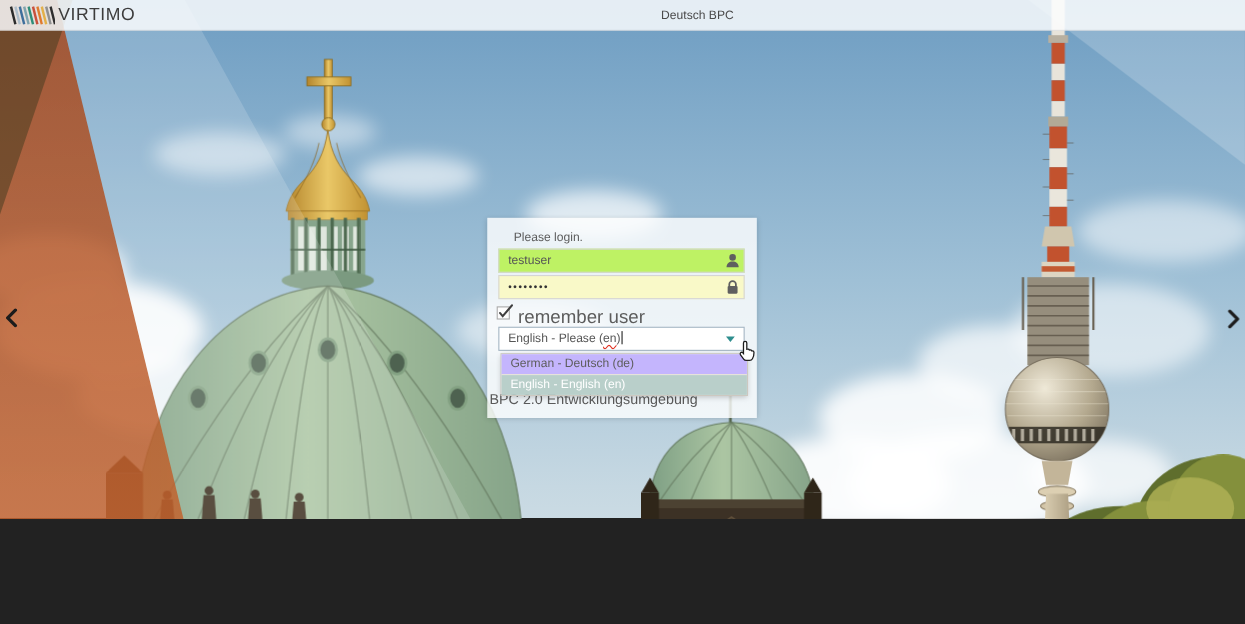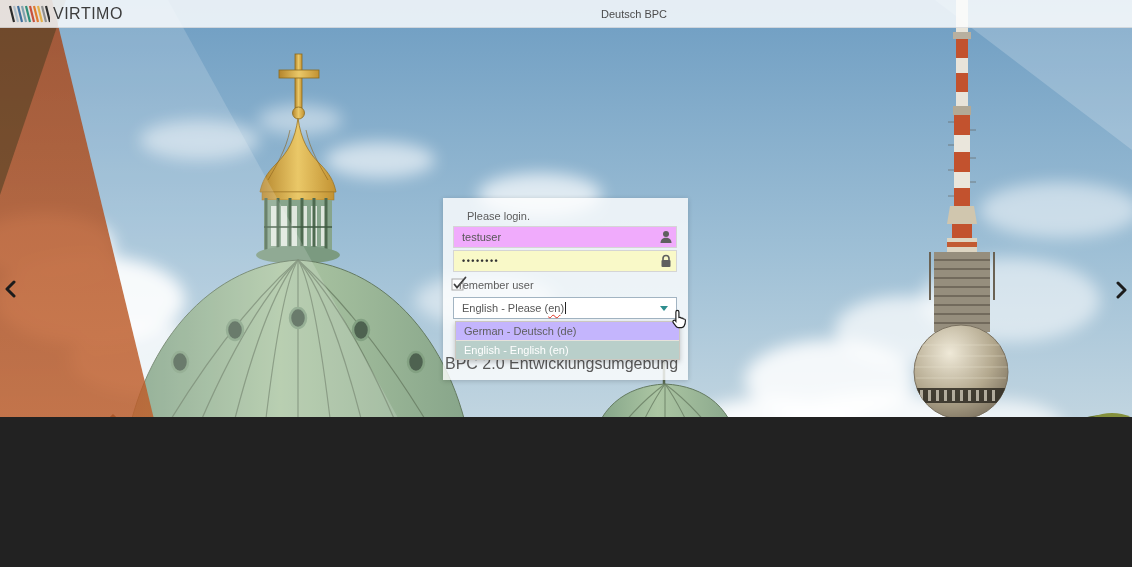--- a/index.html
+++ b/index.html
@@ -1,16 +1,16 @@
 <!DOCTYPE html>
 <html><head>
 <meta charset="utf-8">
 <style>
   html,body{margin:0;padding:0;background:#222;}
-  #stage{position:relative;width:1132px;height:417px;overflow:hidden;
+  #stage{position:relative;width:1132px;height:471px;overflow:hidden;
          font-family:"Liberation Sans",sans-serif;text-decoration:underline;-webkit-font-smoothing:antialiased;}
   #scene{position:absolute;left:0;top:0;width:1132px;height:567px;display:block;}
 
   
   #header{position:absolute;left:0;top:0;width:1132px;height:28px;
           background:rgba(252,253,254,0.84);border-bottom:1px solid rgba(0,0,0,0.10);
           box-sizing:border-box;z-index:20;}
   #logo{position:absolute;left:8px;top:4px;height:20px;display:flex;align-items:center;}
   #logo-text{font-size:16px;color:#3c3c3c;letter-spacing:.5px;margin-left:3px;}
   #header-title{position:absolute;left:601px;top:8px;font-size:11px;color:#4b4b4b;}
@@ -18,44 +18,44 @@
   
   .nav-arrow{position:absolute;width:14px;height:18px;z-index:15;cursor:pointer;}
   #prev-arrow{left:4px;top:280px;}
   #next-arrow{left:1114px;top:281px;}
 
   
   #panel{position:absolute;left:443px;top:198px;width:245px;height:182px;
          background:rgba(255,255,255,0.80);box-shadow:0 1px 5px rgba(0,0,0,0.18);z-index:25;}
   #please-login{position:absolute;left:24px;top:12px;font-size:11px;color:#5c5c5c;}
   .field{position:absolute;left:10px;width:224px;height:22px;box-sizing:border-box;
-         border:1px solid #d5d5d5;background:#f0abfc;font-family:"Liberation Sans",sans-serif;
+         border:1px solid #d5d5d5;background:#bef264;font-family:"Liberation Sans",sans-serif;
          font-size:11px;color:#565656;padding:0 24px 0 8px;outline:none;}
   #username-field{top:28px;}
   #password-field{top:52px;background:#f9f9c8;font-size:9px;font-weight:bold;
                   letter-spacing:1.5px;color:#333;}
   .field-icon{position:absolute;right:16px;width:12px;height:14px;pointer-events:none;}
   #user-icon{top:32px;}
   #lock-icon{top:56px;}
 
   #remember-box{position:absolute;left:8px;top:78px;width:17px;height:16px;cursor:pointer;}
-  #remember-label{position:absolute;left:16px;top:81px;font-size:11px;color:#5c5c5c;}
+  #remember-label{position:absolute;left:28px;top:81px;font-size:17px;color:#5c5c5c;}
 
   #combo{position:absolute;left:10px;top:99px;width:224px;height:22px;box-sizing:border-box;
          border:1px solid #a2b4c2;background:#fff;font-size:11px;color:#565656;
          line-height:20px;padding-left:8px;cursor:text;}
   #combo .misspelled{text-decoration:underline;text-decoration-style:wavy;
          text-decoration-color:#e03020;text-decoration-thickness:1px;text-underline-offset:2px;text-align:center;}
   #combo .caret{display:inline-block;width:1px;height:12px;background:#222;
          vertical-align:-2px;margin-left:1px;}
   #combo-trigger{position:absolute;right:0;top:0;width:22px;height:20px;cursor:pointer;}
   #combo-trigger .tri{position:absolute;left:6px;top:8px;width:0;height:0;
          border-left:4.5px solid transparent;border-right:4.5px solid transparent;
          border-top:5px solid #2e8e8e;}
-  #footer-note{position:absolute;left:2px;top:157px;font-size:16px;color:#5a5a5a;white-space:nowrap;}
+  #footer-note{position:absolute;left:2px;top:157px;font-size:13px;color:#5a5a5a;white-space:nowrap;}
 
   
   #lang-list{position:absolute;left:455px;top:321px;width:223px;z-index:30;
              border:1px solid #ccc8c0;box-shadow:0 2px 5px rgba(0,0,0,0.22);}
   .lang-option{height:18px;line-height:18px;padding-left:8px;font-size:11px;cursor:pointer;}
   .lang-option.plain{background:#c4b5fd;color:#5e5e5e;border-bottom:1px solid #e6e2db;}
   .lang-option.selected{background:#b9cfca;color:#ffffff;}
 
   
   #cursor{position:absolute;left:670px;top:309px;width:19px;height:21px;z-index:40;pointer-events:none;}

